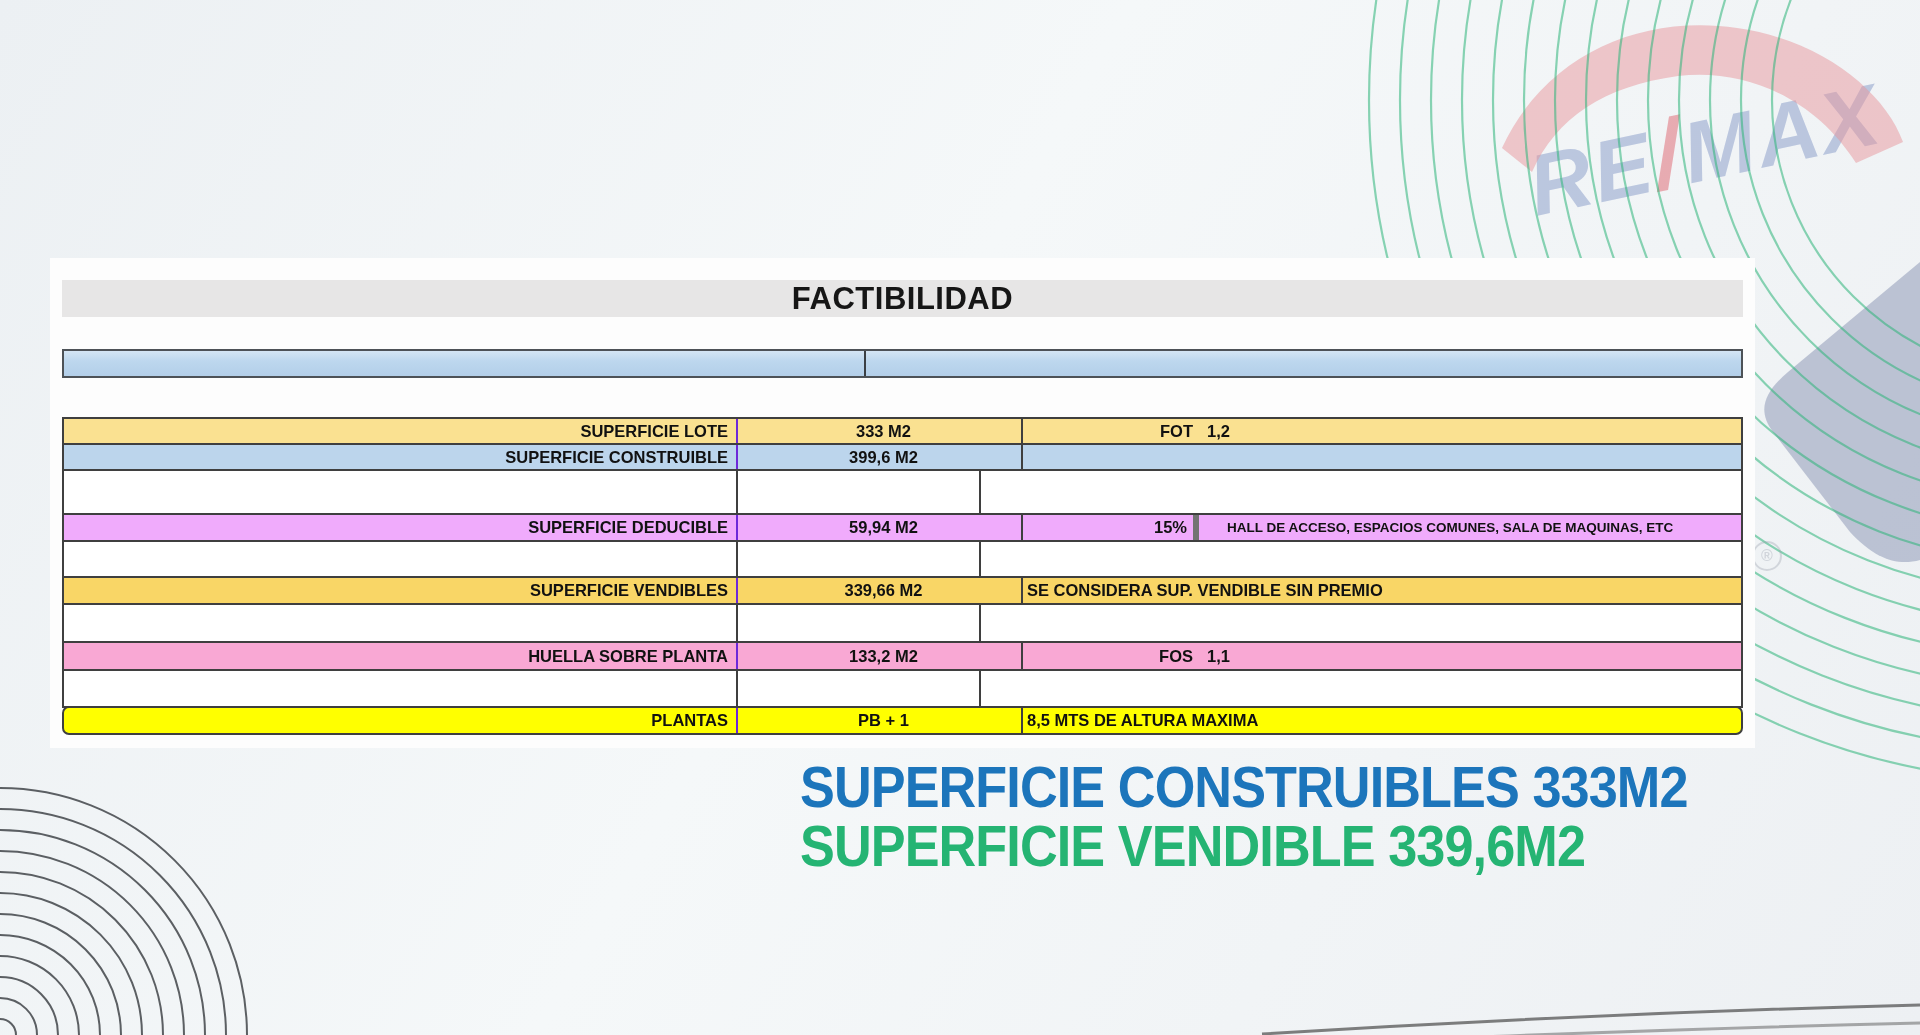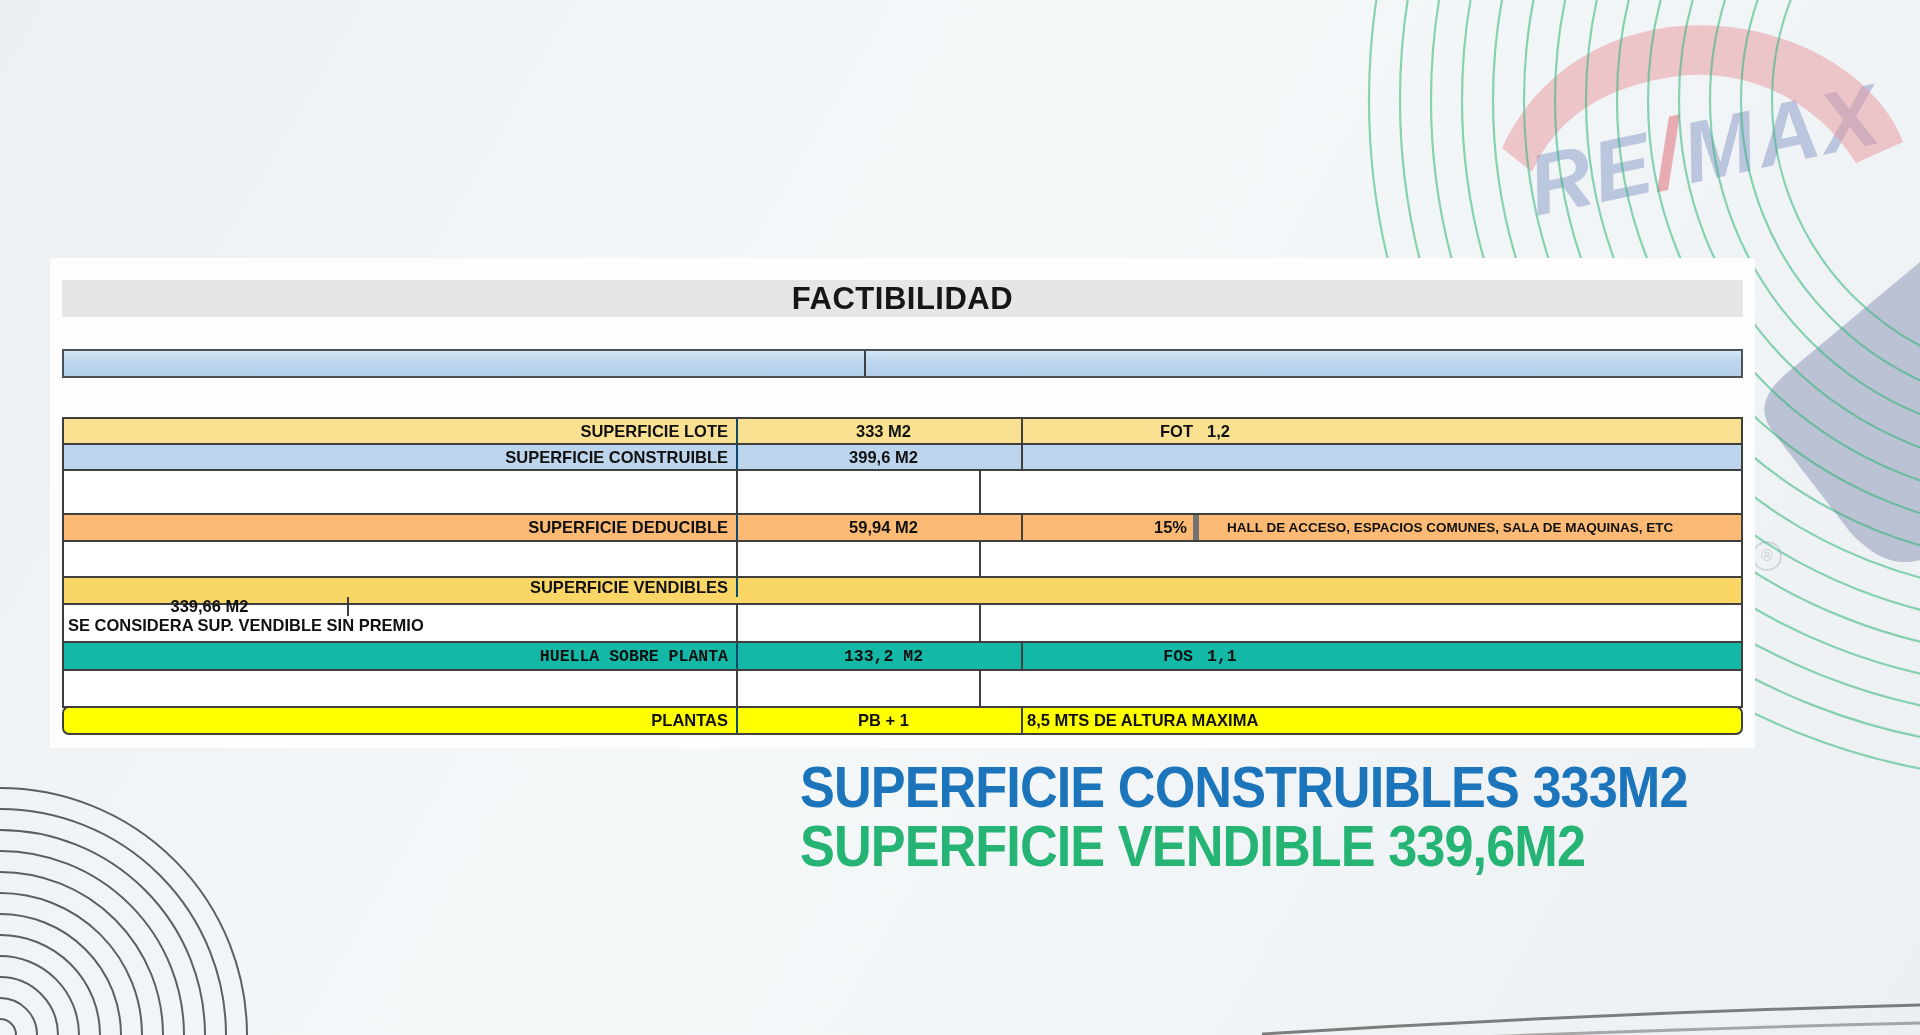--- a/index.html
+++ b/index.html
@@ -42,33 +42,33 @@
   .blue-bar .half-r{flex:1;}
   .grid{position:absolute;left:12px;top:159px;width:1681px;}
   .row{
     display:flex;box-sizing:border-box;width:1681px;
     border:2px solid #3f3f3f;margin-top:-2px;
     font-size:16.5px;font-weight:bold;color:#111;
     background:#fff;
   }
   .row:first-child{margin-top:0;}
   .row>div{display:flex;align-items:center;box-sizing:border-box;}
-  .c-label{width:674px;justify-content:flex-end;padding-right:8px;border-right:2px solid #0c4a6e;}
+  .c-label{width:674px;justify-content:flex-end;padding-right:8px;border-right:2px solid #6d28d9;}
   .c-value{width:285px;justify-content:center;border-right:2px solid #3f3f3f;padding-left:8px;}
   .c-key{width:176px;justify-content:flex-end;padding-right:6px;}
   .c-key.divided{border-right:6px solid #737373;}
   .c-note{flex:1;justify-content:flex-start;padding-left:8px;}
   .c-note.small{font-size:13.5px;padding-left:28px;}
   .c-note-full{flex:1;justify-content:flex-start;padding-left:4px;}
   .gap .g1{width:674px;border-right:2px solid #3f3f3f;}
   .gap .g2{width:243px;border-right:2px solid #3f3f3f;}
   .gap .g3{flex:1;}
   .r-lote{height:28px;}   .r-cons{height:28px;}
   .gapA{height:46px;}     .r-dedu{height:29px;}
-  .gapB{height:38px;}     .r-vend{height:29px;flex-direction:column;}
+  .gapB{height:38px;}     .r-vend{height:29px;}
   .gapC{height:40px;}     .r-huel{height:30px;}
   .gapD{height:39px;}     .r-plan{height:29px;}
   
   .headline{
     position:absolute;left:800px;top:757px;z-index:5;
     font-size:58px;line-height:59px;font-weight:bold;letter-spacing:-1px;
     transform:scaleX(.9);transform-origin:left top;white-space:nowrap;
   }
 </style>
 </head>
@@ -155,21 +155,21 @@
         <div class="c-value">399,6 M2</div>
         <div class="c-note-full"></div>
       </div>
 
       <div class="row gap gapA">
         <div class="g1"></div>
         <div class="g2"></div>
         <div class="g3"></div>
       </div>
 
-      <div class="row r-dedu" style="background-color: #fdba74;">
+      <div class="row r-dedu" style="background-color: #f0abfc;">
         <div class="c-label">SUPERFICIE DEDUCIBLE</div>
         <div class="c-value">59,94 M2</div>
         <div class="c-key divided">15%</div>
         <div class="c-note small">HALL DE ACCESO, ESPACIOS COMUNES, SALA DE MAQUINAS, ETC</div>
       </div>
 
       <div class="row gap gapB">
         <div class="g1"></div>
         <div class="g2"></div>
         <div class="g3"></div>
@@ -180,21 +180,21 @@
         <div class="c-value">339,66 M2</div>
         <div class="c-note-full">SE CONSIDERA SUP. VENDIBLE SIN PREMIO</div>
       </div>
 
       <div class="row gap gapC">
         <div class="g1"></div>
         <div class="g2"></div>
         <div class="g3"></div>
       </div>
 
-      <div class="row r-huel" style="background-color: #14b8a6; font-family: Liberation Mono, monospace;">
+      <div class="row r-huel" style="background-color: #f9a8d4;">
         <div class="c-label">HUELLA SOBRE PLANTA</div>
         <div class="c-value">133,2 M2</div>
         <div class="c-key">FOS</div>
         <div class="c-note">1,1</div>
       </div>
 
       <div class="row gap gapD">
         <div class="g1"></div>
         <div class="g2"></div>
         <div class="g3"></div>

